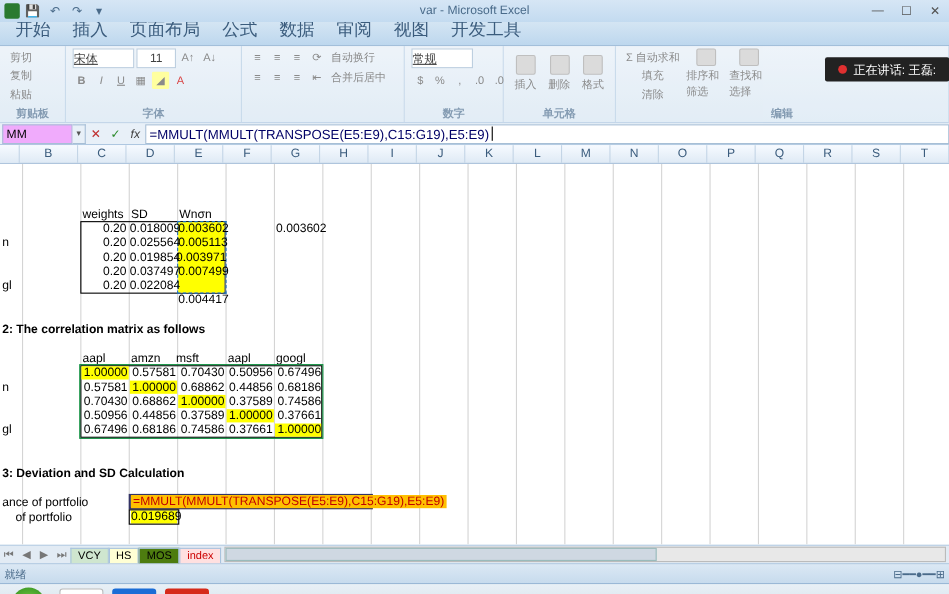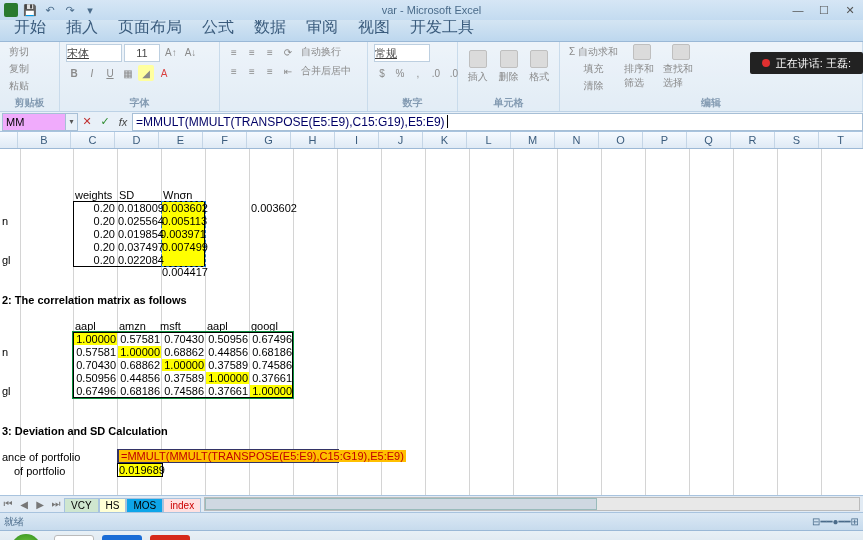--- a/index.html
+++ b/index.html
@@ -52,21 +52,21 @@
 
 .box { position:absolute; border:1px solid #000; }
 .hl-yellow { background:#ffff00; }
 .hl-green { position:absolute; border:1px solid #0a8e3c; }
 .hl-blue-dash { position:absolute; border:1.5px dashed #1d6fbd; }
 .sel-cell { position:absolute; border:2px solid #333366; }
 .hl-orange { background:#ffc000; color:#c00000; }
 .sheet-tabs { height:17px; background:#e2ebf4; border-top:1px solid #a8c3de; display:flex; align-items:center; font-size:10px;}
 .stab-nav { width:16px; height:16px; display:flex; align-items:center; justify-content:center; color:#777; }
 .stab { padding:1px 6px; background:#fff; border:1px solid #a8c3de; border-bottom:none; margin-top:1px;}
-.stab.s2{ background:#cfe6cf; } .stab.s3{ background:#ffffd4;} .stab.s4{ background:#0ea5e9;} .stab.s5{background:#ffe0e0;color:#c00;}
+.stab.s2{ background:#cfe6cf; } .stab.s3{ background:#ffffd4;} .stab.s4{ background:#4d7c0f;} .stab.s5{background:#ffe0e0;color:#c00;}
 .hscroll { flex:1; height:14px; background:#e8e8e8; margin:0 3px; position:relative; border:1px solid #bbb;}
 .hscroll-thumb { position:absolute; left:0; top:0; width:60%; height:100%; background:#cfd8e2; border:1px solid #9bb;}
 .statusbar { height:18px; background:linear-gradient(#dbe8f4,#c7dbed); border-top:1px solid #a8c3de; display:flex; align-items:center; justify-content:space-between; padding:0 4px; font-size:10px; color:#4a6b8a;}
 .taskbar { height: 36px; background: linear-gradient(#e8f0f6,#d0dde8); border-top:1px solid #9ab8d6; display:flex; align-items:center; padding:0 6px; gap:8px; }
 .task-icon { width:40px; height:28px; border-radius:3px; display:flex; align-items:center; justify-content:center; }
 .task-start { background: radial-gradient(circle,#7fd04a,#2a8a1a); border-radius:50%; width:30px; height:30px;}
 .task-excel { background:#fff; border:1px solid #bbb;} .task-excel span{width:18px;height:18px;background:#1f7246;display:inline-block;border-radius:2px;}
 .task-blue { background:#1a6dd6; } .task-red { background:#d62a1a; }
 .vline{position:absolute;width:1px;background:#d4d4d4;top:0;bottom:0;}
 </style>

